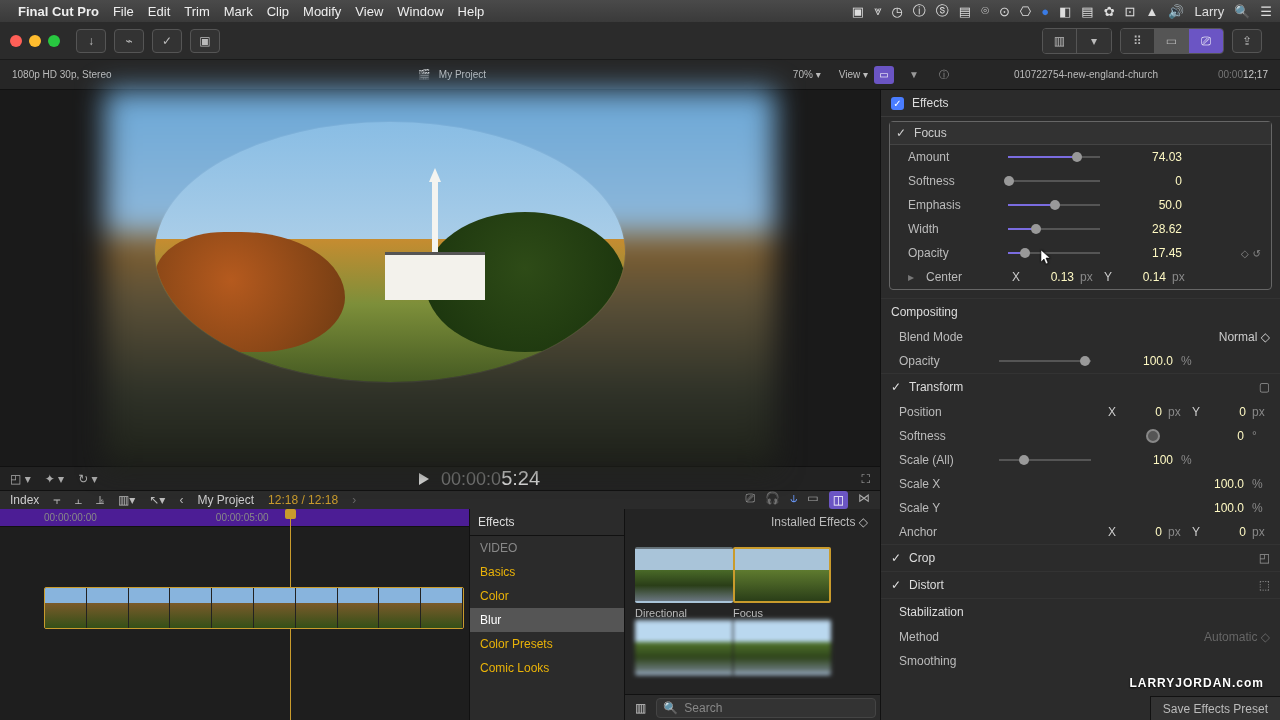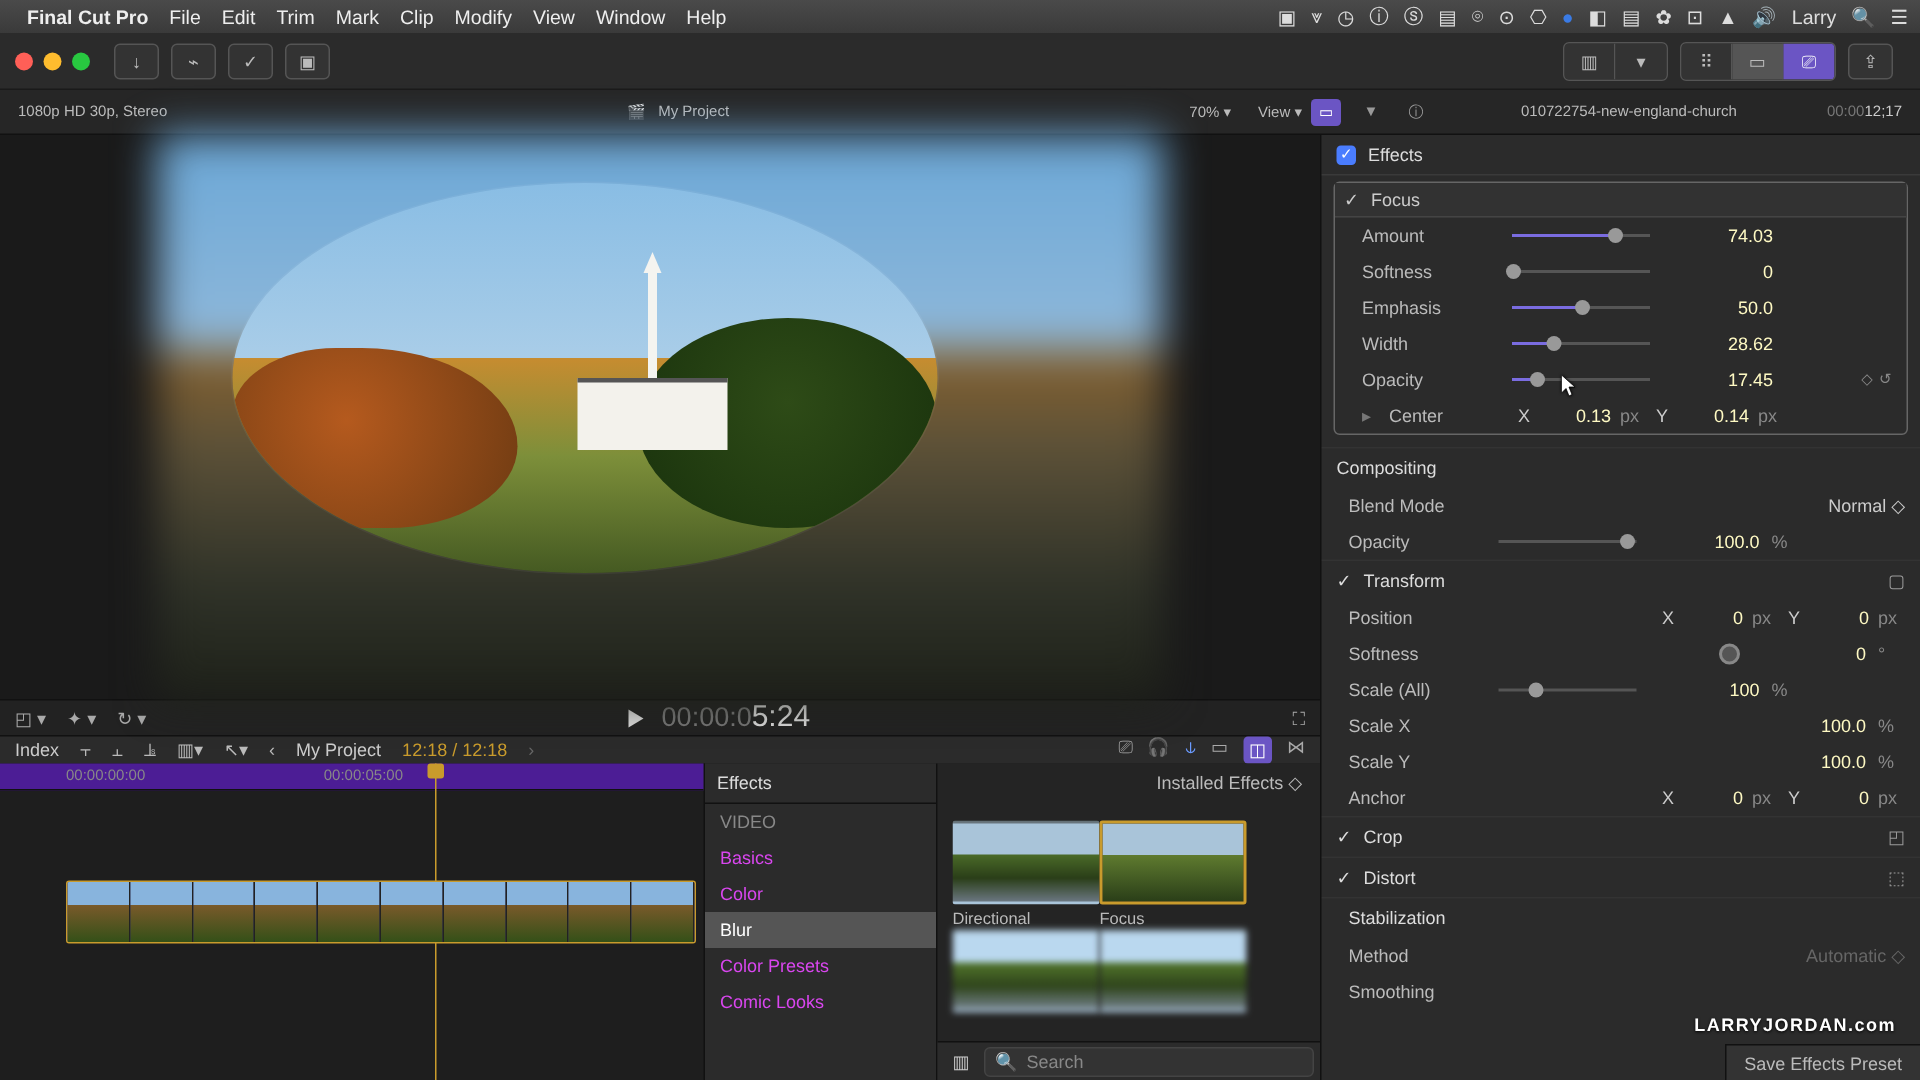--- a/index.html
+++ b/index.html
@@ -86,21 +86,21 @@
 .playhead { position:absolute; top:0; bottom:0; left:290px; width:1px; background:#c99b2c; }
 .playhead:before{content:"";position:absolute;top:0;left:-5px;width:11px;height:10px;background:#c99b2c;border-radius:2px;}
 .clip { position:absolute; left:44px; top:78px; height:42px; width:420px; border:1px solid #c99b2c; background:#3b3b6b; border-radius:2px; overflow:hidden;}
 .clip .title{position:absolute; top:-14px; left:0; right:0; height:14px; background:#4455bb; color:#eef; font-size:10px; padding:0 4px; line-height:14px; white-space:nowrap;}
 .clip .thumbs{display:flex; height:100%;}
 .clip .thumbs div{flex:1; background:linear-gradient(#88b4dd 0%, #88b4dd 38%, #7a5a2a 38%, #345018 100%); border-right:1px solid #222;}
 
 .fx-browser { flex:1; display:flex; background:#242424; }
 .fx-side { width:155px; background:#2b2b2b; border-right:1px solid #111; }
 .fx-side .hdr { padding:6px 8px; color:#ddd; border-bottom:1px solid #111; }
-.fx-cat { padding:5px 10px; color:#d946ef; font-size:12px; }
+.fx-cat { padding:5px 10px; color:#eab308; font-size:12px; }
 .fx-cat.section { color:#888; }
 .fx-cat.sel { background:#555; color:#fff; }
 .fx-thumbs { flex:1; padding:10px; position:relative; }
 .fx-thumbs .hdr { position:absolute; top:6px; right:12px; color:#bbb; font-size:12px;}
 .fx-grid { display:flex; gap:0; flex-wrap:wrap; margin-top:0px;}
 .fx-item { width:98px; }
 .fx-item .th { width:98px; height:56px; background:linear-gradient(#a9c4d9 0%, #a9c4d9 40%, #4a6a28 40%, #2a3e18 70%, #6a7680 100%); border:2px solid transparent; border-radius:2px;}
 .fx-item.sel .th{ border-color:#c99b2c; background:linear-gradient(#a9c4d9 0%, #a9c4d9 40%, #5f7b2f 40%, #2a3e18 100%);}
 .fx-item.blurry .th{ filter:blur(2px) brightness(1.1); }
 .fx-item .lbl { margin-top:4px; color:#bbb; font-size:11px;}

